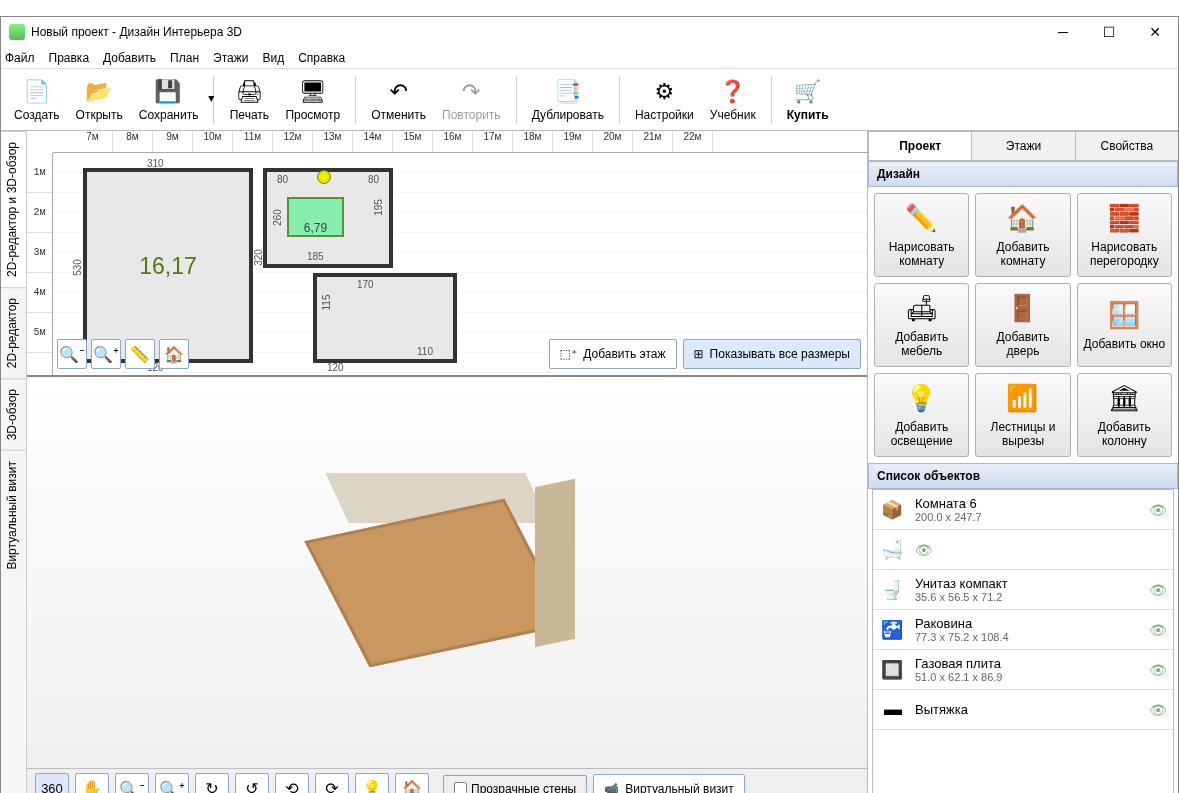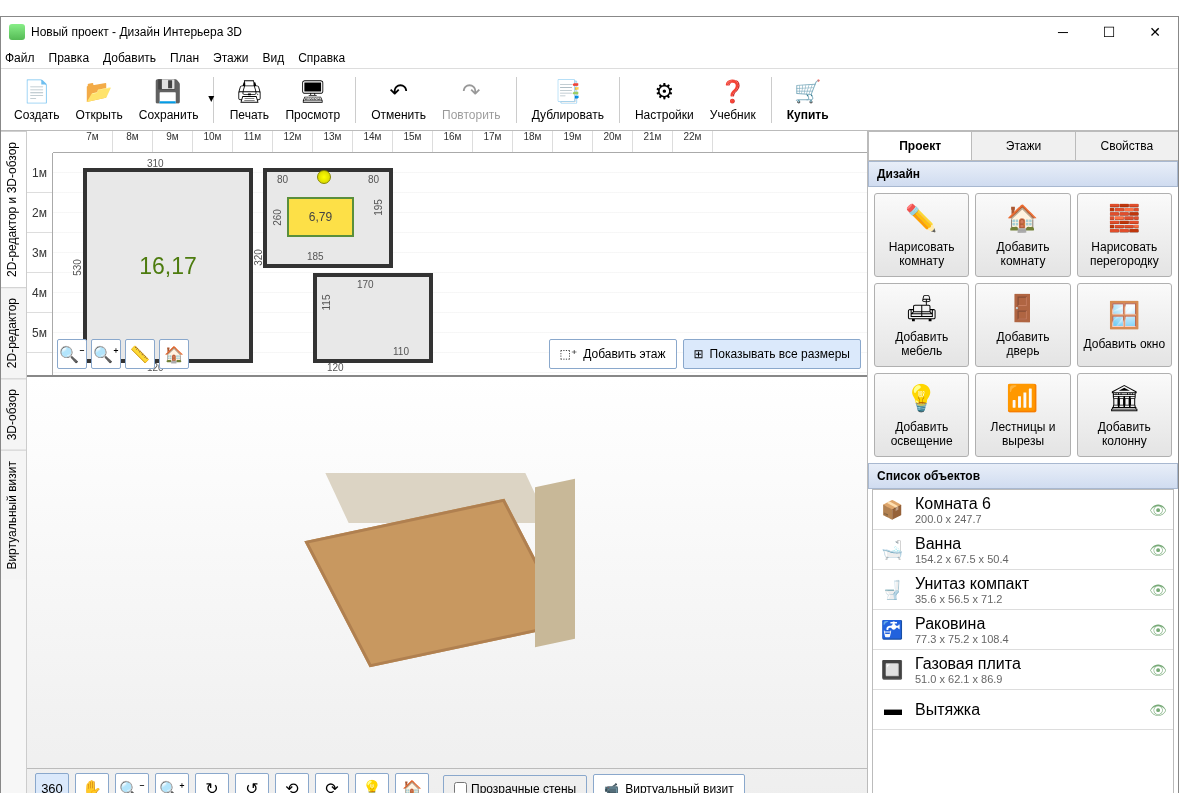--- a/index.html
+++ b/index.html
@@ -20,28 +20,28 @@
 .main { flex:1; display:flex; overflow:hidden; }
 .vtabs { width:26px; background:#f7f7f7; border-right:1px solid #ccc; display:flex; flex-direction:column; }
 .vtab { writing-mode: vertical-rl; transform:rotate(180deg); padding:10px 4px; text-align:center; border-bottom:1px solid #ccc; background:#fff; cursor:default; }
 .vtab.active { background:#fff; }
 .vtab:not(.active){background:#f5f5f5;}
 .center { flex:1; display:flex; flex-direction:column; border-right:1px solid #bbb; }
 .plan-area { height: 246px; position:relative; background:#fff; overflow:hidden; border-bottom:2px solid #888;}
 .ruler-h { position:absolute; left:26px; right:0; top:0; height:22px; background:#fff; border-bottom:1px solid #aaa; display:flex; padding-left:20px;}
 .ruler-h span { width:40px; font-size:10px; color:#333; text-align:center; border-right:1px solid #ddd;}
 .ruler-v { position:absolute; left:0; top:22px; bottom:0; width:26px; background:#fff; border-right:1px solid #aaa; display:flex; flex-direction:column;}
-.ruler-v span { height:40px; font-size:12px; color:#333; text-align:center; border-bottom:1px solid #ddd; display:flex; align-items:center; justify-content:center;}
+.ruler-v span { height:40px; font-size:10px; color:#333; text-align:center; border-bottom:1px solid #ddd; display:flex; align-items:center; justify-content:center;font-family:Liberation Mono, monospace;}
 .floorplan { position:absolute; left:26px; top:22px; right:0; bottom:0; background:repeating-linear-gradient(#fff,#fff 19px,#eee 20px),repeating-linear-gradient(90deg,#fff,#fff 19px,#eee 20px); }
 .room1 { position:absolute; left:30px; top:15px; width:170px; height:195px; background:#e8e8e8; border:4px solid #333; }
 .room1 .area { position:absolute; left:50%; top:50%; transform:translate(-50%,-50%); font-size:23px; color:#4d7c0f; }
 .room2 { position:absolute; left:210px; top:15px; width:130px; height:100px; background:#e8e8e8; border:4px solid #333;}
-.room2 .selected { position:absolute; left:20px; top:25px; width:67px; height:40px; background:#fde047; border:2px solid #5a8f3c; display:flex; align-items:center; justify-content:center; font-size:16px; color:#444;}
+.room2 .selected { position:absolute; left:20px; top:25px; width:57px; height:40px; background:#86efac; border:2px solid #5a8f3c; display:flex; align-items:flex-end; justify-content:center; font-size:16px; color:#444;}
 .room2 .marker { position:absolute; left:50px; top:-2px; width:14px; height:14px; background:radial-gradient(circle,#ff0,#cc0); border:1px solid #880; border-radius:50%;}
-.room3 { position:absolute; left:260px; top:120px; width:120px; height:90px; background:#e8e8e8; border:4px solid #333;padding-left:24px;}
+.room3 { position:absolute; left:260px; top:120px; width:144px; height:90px; background:#e8e8e8; border:4px solid #333;padding-left:24px;}
 .dim { position:absolute; font-size:10px; color:#555; }
 .plan-tools { position:absolute; left:30px; bottom:6px; display:flex; gap:4px; }
 .plan-tools button, .view-tools button { width:30px; height:30px; background:#fff; border:1px solid #8aa8cc; border-radius:2px; display:flex; align-items:center; justify-content:center; font-size:16px;}
 .plan-btns-right { position:absolute; right:6px; bottom:6px; display:flex; gap:6px;}
 .chip-btn { height:30px; padding:0 10px; background:#fff; border:1px solid #8aa8cc; border-radius:2px; display:flex; align-items:center; gap:6px;}
 .chip-btn.active { background:#dbe9fb; }
 .view3d { flex:1; position:relative; background:linear-gradient(#fff,#eee); display:flex; flex-direction:column;}
 .render { flex:1; display:flex; align-items:center; justify-content:center; }
 .render .model { width:220px; height:200px; position:relative; }
 .model .floor { position:absolute; left:0; top:40px; width:200px; height:140px; background:#c89860; transform:skewY(-12deg) skewX(25deg); border:3px solid #b08050;}
@@ -56,21 +56,21 @@
 .rtab { flex:1; display:flex; align-items:center; justify-content:center; border:1px solid #bbb; border-bottom:none; background:#f0f0f0; margin-right:-1px;}
 .rtab.active { background:#fff; font-weight:bold;}
 .section-header { height:26px; background:linear-gradient(#e8eef8,#d0dcf0); border:1px solid #a8b8d0; display:flex; align-items:center; padding:8px 8px; font-weight:bold;}
 .design-grid { display:grid; grid-template-columns:repeat(3,1fr); gap:6px; padding:6px;}
 .design-btn { height:84px; background:linear-gradient(#fafafa,#e4e4e4); border:1px solid #b0b0b0; border-radius:3px; display:flex; flex-direction:column; align-items:center; justify-content:center; padding:4px; text-align:center; font-size:11px; line-height:1.2;}
 .design-btn .dicon { width:34px; height:34px; margin-bottom:4px; display:flex; align-items:center; justify-content:center; font-size:26px;}
 .obj-list { flex:1; overflow-y:auto; border:1px solid #bbb; margin:0 4px 4px;}
 .obj-item { height:40px; display:flex; align-items:center; padding:2px 6px; border-bottom:1px solid #ddd;}
 .obj-item .oicon { width:28px; height:28px; margin-right:8px; display:flex; align-items:center; justify-content:center; font-size:18px;}
 .obj-item .info { flex:1; display:flex; flex-direction:column; }
-.obj-item .info .name { font-size:16px;}
+.obj-item .info .name { font-size:13px;}
 .obj-item .info .dims { font-size:11px; color:#666;}
 .obj-item .eye { font-size:14px; color:#7a7;}
 ::-webkit-scrollbar{width:16px;}::-webkit-scrollbar-thumb{background:#ccc;border:1px solid #aaa;}
 </style>
 </head>
 <body>
 
 <div class="app">
   <div class="titlebar">
     <div class="icon"></div>
@@ -307,24 +307,20 @@
           <div class="obj-item">
             <div class="oicon">📦</div>
             <div class="info">
               <div class="name">Комната 6</div>
               <div class="dims">200.0 x 247.7</div>
             </div>
             <div class="eye">👁</div>
           </div>
           <div class="obj-item">
             <div class="oicon">🛁</div>
-            <div class="info">
-              <div class="name">Ванна</div>
-              <div class="dims">154.2 x 67.5 x 50.4</div>
-            </div>
             <div class="eye">👁</div>
           </div>
           <div class="obj-item">
             <div class="oicon">🚽</div>
             <div class="info">
               <div class="name">Унитаз компакт</div>
               <div class="dims">35.6 x 56.5 x 71.2</div>
             </div>
             <div class="eye">👁</div>
           </div>

